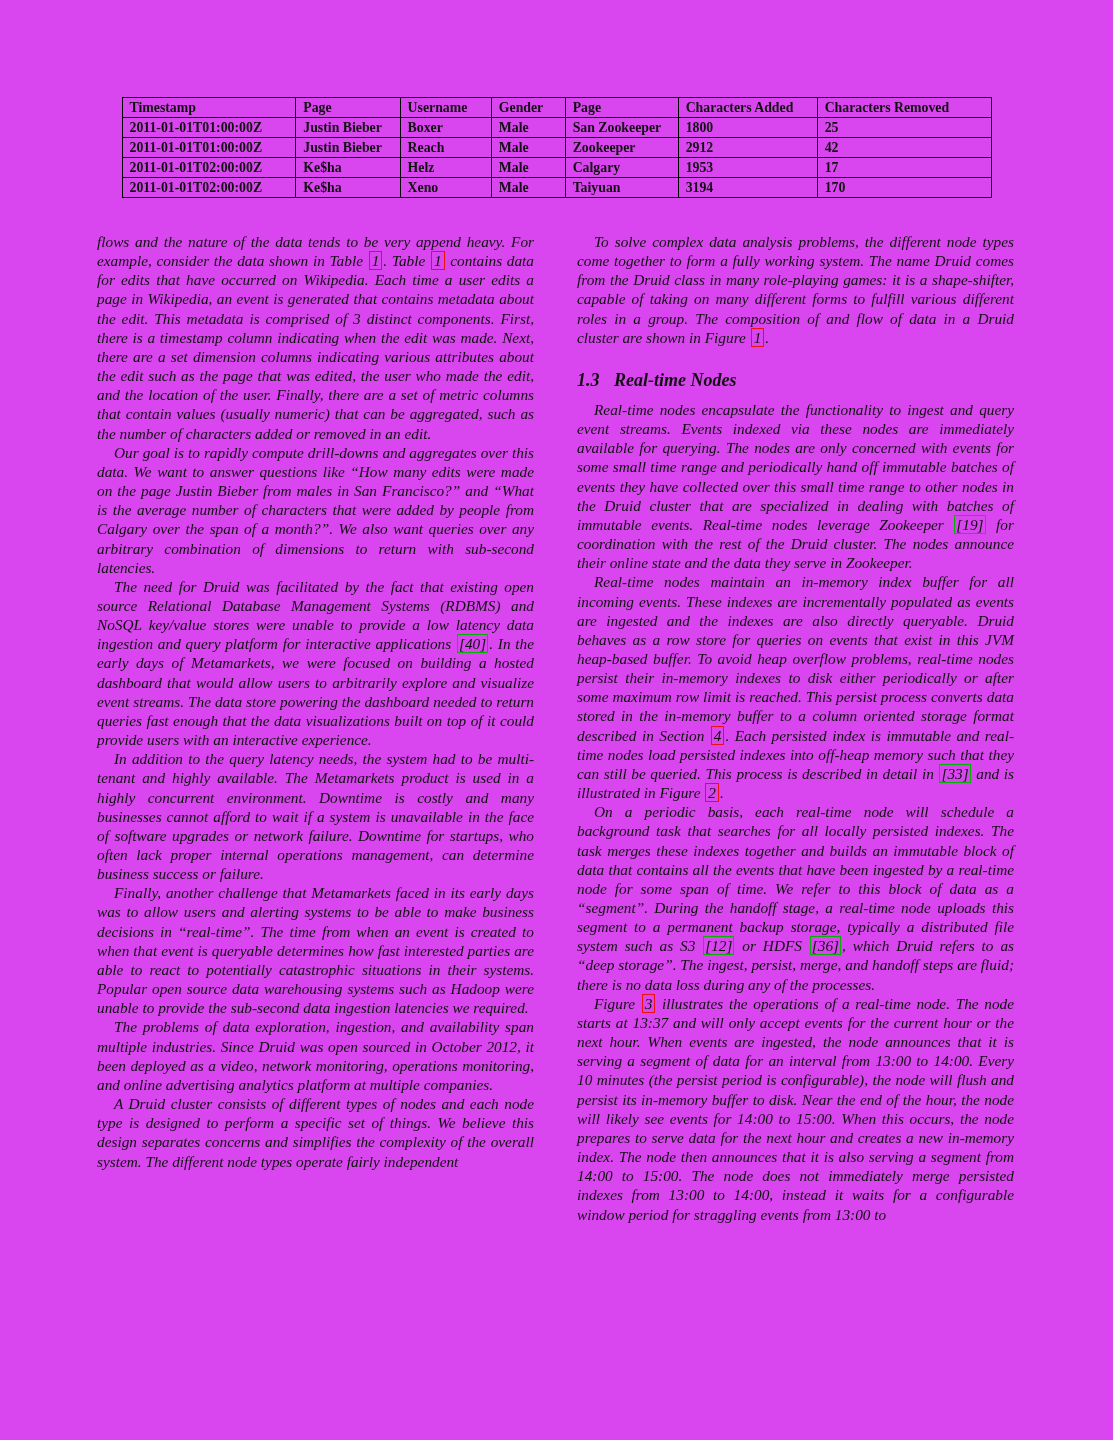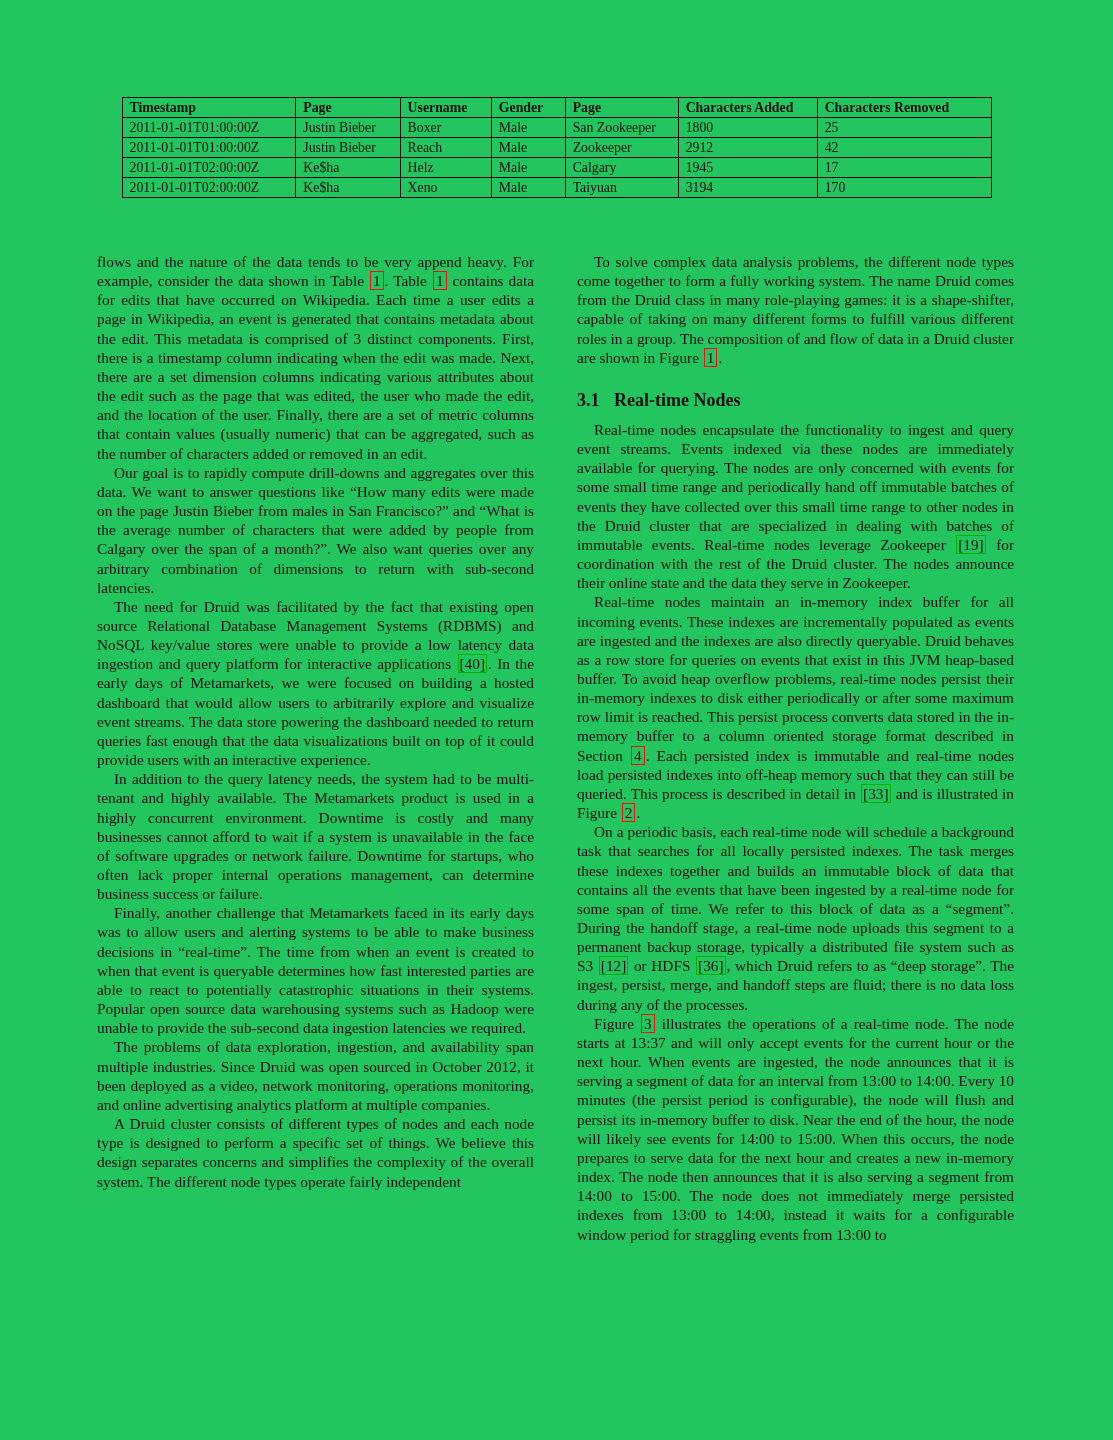--- a/index.html
+++ b/index.html
@@ -1,54 +1,55 @@
 <!DOCTYPE html>
 <html style="--ref-color: #ee1111; --cite-color: #00b400;"><head>
 <meta charset="utf-8">
 <style>
   html, body { margin: 0; padding: 0; background: #ffffff; }
   .page {
     position: relative;
     width: 1113px;
     height: 1440px;
-    background: #22c55e;
+    background: #d946ef;
     font-family: "Liberation Serif", "DejaVu Serif", serif;
     color: #111111;
     overflow: hidden;
     box-sizing: border-box;
     padding-top: 97px;
   }
   
   .table-wrap { width: 870px; margin: 0 auto; }
   table.data-table {
     width: 100%;
     border-collapse: collapse;
     font-size: 13.8px;
     line-height: 16px;
   }
   table.data-table th, table.data-table td {
     border: 1px solid #000000;
     padding: 1.5px 7px;
     text-align: left;
     white-space: nowrap;
-    font-weight: normal;
+    font-weight: bold;
   }
   table.data-table th { font-weight: bold; }
   .table-caption {
     text-align: center;
     font-weight: bold;
     font-size: 14.6px;
     margin-top: 24px;
   }
   
   .columns {
     display: flex;
     gap: 43px;
     padding-left: 97px;
-    margin-top: 54px;
+    margin-top: 34px;
+    font-style: italic;
   }
   .col {
     width: 437px;
     text-align: justify;
     font-size: 15.3px;
     line-height: 19.15px;
   }
   .col p { margin: 0; text-indent: 17px; }
   .col p.noindent { text-indent: 0; }
   h2.section {
@@ -128,21 +129,21 @@
             <td>Zookeeper</td>
             <td>2912</td>
             <td>42</td>
           </tr>
           <tr>
             <td>2011-01-01T02:00:00Z</td>
             <td>Ke$ha</td>
             <td>Helz</td>
             <td>Male</td>
             <td>Calgary</td>
-            <td>1945</td>
+            <td>1953</td>
             <td>17</td>
           </tr>
           <tr>
             <td>2011-01-01T02:00:00Z</td>
             <td>Ke$ha</td>
             <td>Xeno</td>
             <td>Male</td>
             <td>Taiyuan</td>
             <td>3194</td>
             <td>170</td>
@@ -159,21 +160,21 @@
       <p>The need for Druid was facilitated by the fact that existing open source Relational Database Management Systems (RDBMS) and NoSQL key/value stores were unable to provide a low latency data ingestion and query platform for interactive applications <span class="citebox">[40]</span>. In the early days of Metamarkets, we were focused on building a hosted dashboard that would allow users to arbitrarily explore and visualize event streams. The data store powering the dashboard needed to return queries fast enough that the data visualizations built on top of it could provide users with an interactive experience.</p>
       <p>In addition to the query latency needs, the system had to be multi-tenant and highly available. The Metamarkets product is used in a highly concurrent environment. Downtime is costly and many businesses cannot afford to wait if a system is unavailable in the face of software upgrades or network failure. Downtime for startups, who often lack proper internal operations management, can determine business success or failure.</p>
       <p>Finally, another challenge that Metamarkets faced in its early days was to allow users and alerting systems to be able to make business decisions in “real-time”. The time from when an event is created to when that event is queryable determines how fast interested parties are able to react to potentially catastrophic situations in their systems. Popular open source data warehousing systems such as Hadoop were unable to provide the sub-second data ingestion latencies we required.</p>
       <p>The problems of data exploration, ingestion, and availability span multiple industries. Since Druid was open sourced in October 2012, it been deployed as a video, network monitoring, operations monitoring, and online advertising analytics platform at multiple companies.</p>
       <p>A Druid cluster consists of different types of nodes and each node type is designed to perform a specific set of things. We believe this design separates concerns and simplifies the complexity of the overall system. The different node types operate fairly independent</p>
     </div>
 
     <div class="col">
       <p>To solve complex data analysis problems, the different node types come together to form a fully working system. The name Druid comes from the Druid class in many role-playing games: it is a shape-shifter, capable of taking on many different forms to fulfill various different roles in a group. The composition of and flow of data in a Druid cluster are shown in Figure <span class="refbox">1</span>.</p>
       <h3 class="subsection">
-        <span class="num">3.1</span><span>Real-time Nodes</span>
+        <span class="num">1.3</span><span>Real-time Nodes</span>
       </h3>
       <p>Real-time nodes encapsulate the functionality to ingest and query event streams. Events indexed via these nodes are immediately available for querying. The nodes are only concerned with events for some small time range and periodically hand off immutable batches of events they have collected over this small time range to other nodes in the Druid cluster that are specialized in dealing with batches of immutable events. Real-time nodes leverage Zookeeper <span class="citebox">[19]</span> for coordination with the rest of the Druid cluster. The nodes announce their online state and the data they serve in Zookeeper.</p>
       <p>Real-time nodes maintain an in-memory index buffer for all incoming events. These indexes are incrementally populated as events are ingested and the indexes are also directly queryable. Druid behaves as a row store for queries on events that exist in this JVM heap-based buffer. To avoid heap overflow problems, real-time nodes persist their in-memory indexes to disk either periodically or after some maximum row limit is reached. This persist process converts data stored in the in-memory buffer to a column oriented storage format described in Section <span class="refbox">4</span>. Each persisted index is immutable and real-time nodes load persisted indexes into off-heap memory such that they can still be queried. This process is described in detail in <span class="citebox">[33]</span> and is illustrated in Figure <span class="refbox">2</span>.</p>
       <p>On a periodic basis, each real-time node will schedule a background task that searches for all locally persisted indexes. The task merges these indexes together and builds an immutable block of data that contains all the events that have been ingested by a real-time node for some span of time. We refer to this block of data as a “segment”. During the handoff stage, a real-time node uploads this segment to a permanent backup storage, typically a distributed file system such as S3 <span class="citebox">[12]</span> or HDFS <span class="citebox">[36]</span>, which Druid refers to as “deep storage”. The ingest, persist, merge, and handoff steps are fluid; there is no data loss during any of the processes.</p>
       <p>Figure <span class="refbox">3</span> illustrates the operations of a real-time node. The node starts at 13:37 and will only accept events for the current hour or the next hour. When events are ingested, the node announces that it is serving a segment of data for an interval from 13:00 to 14:00. Every 10 minutes (the persist period is configurable), the node will flush and persist its in-memory buffer to disk. Near the end of the hour, the node will likely see events for 14:00 to 15:00. When this occurs, the node prepares to serve data for the next hour and creates a new in-memory index. The node then announces that it is also serving a segment from 14:00 to 15:00. The node does not immediately merge persisted indexes from 13:00 to 14:00, instead it waits for a configurable window period for straggling events from 13:00 to</p>
     </div>
 
   </div>
 </div>
 

